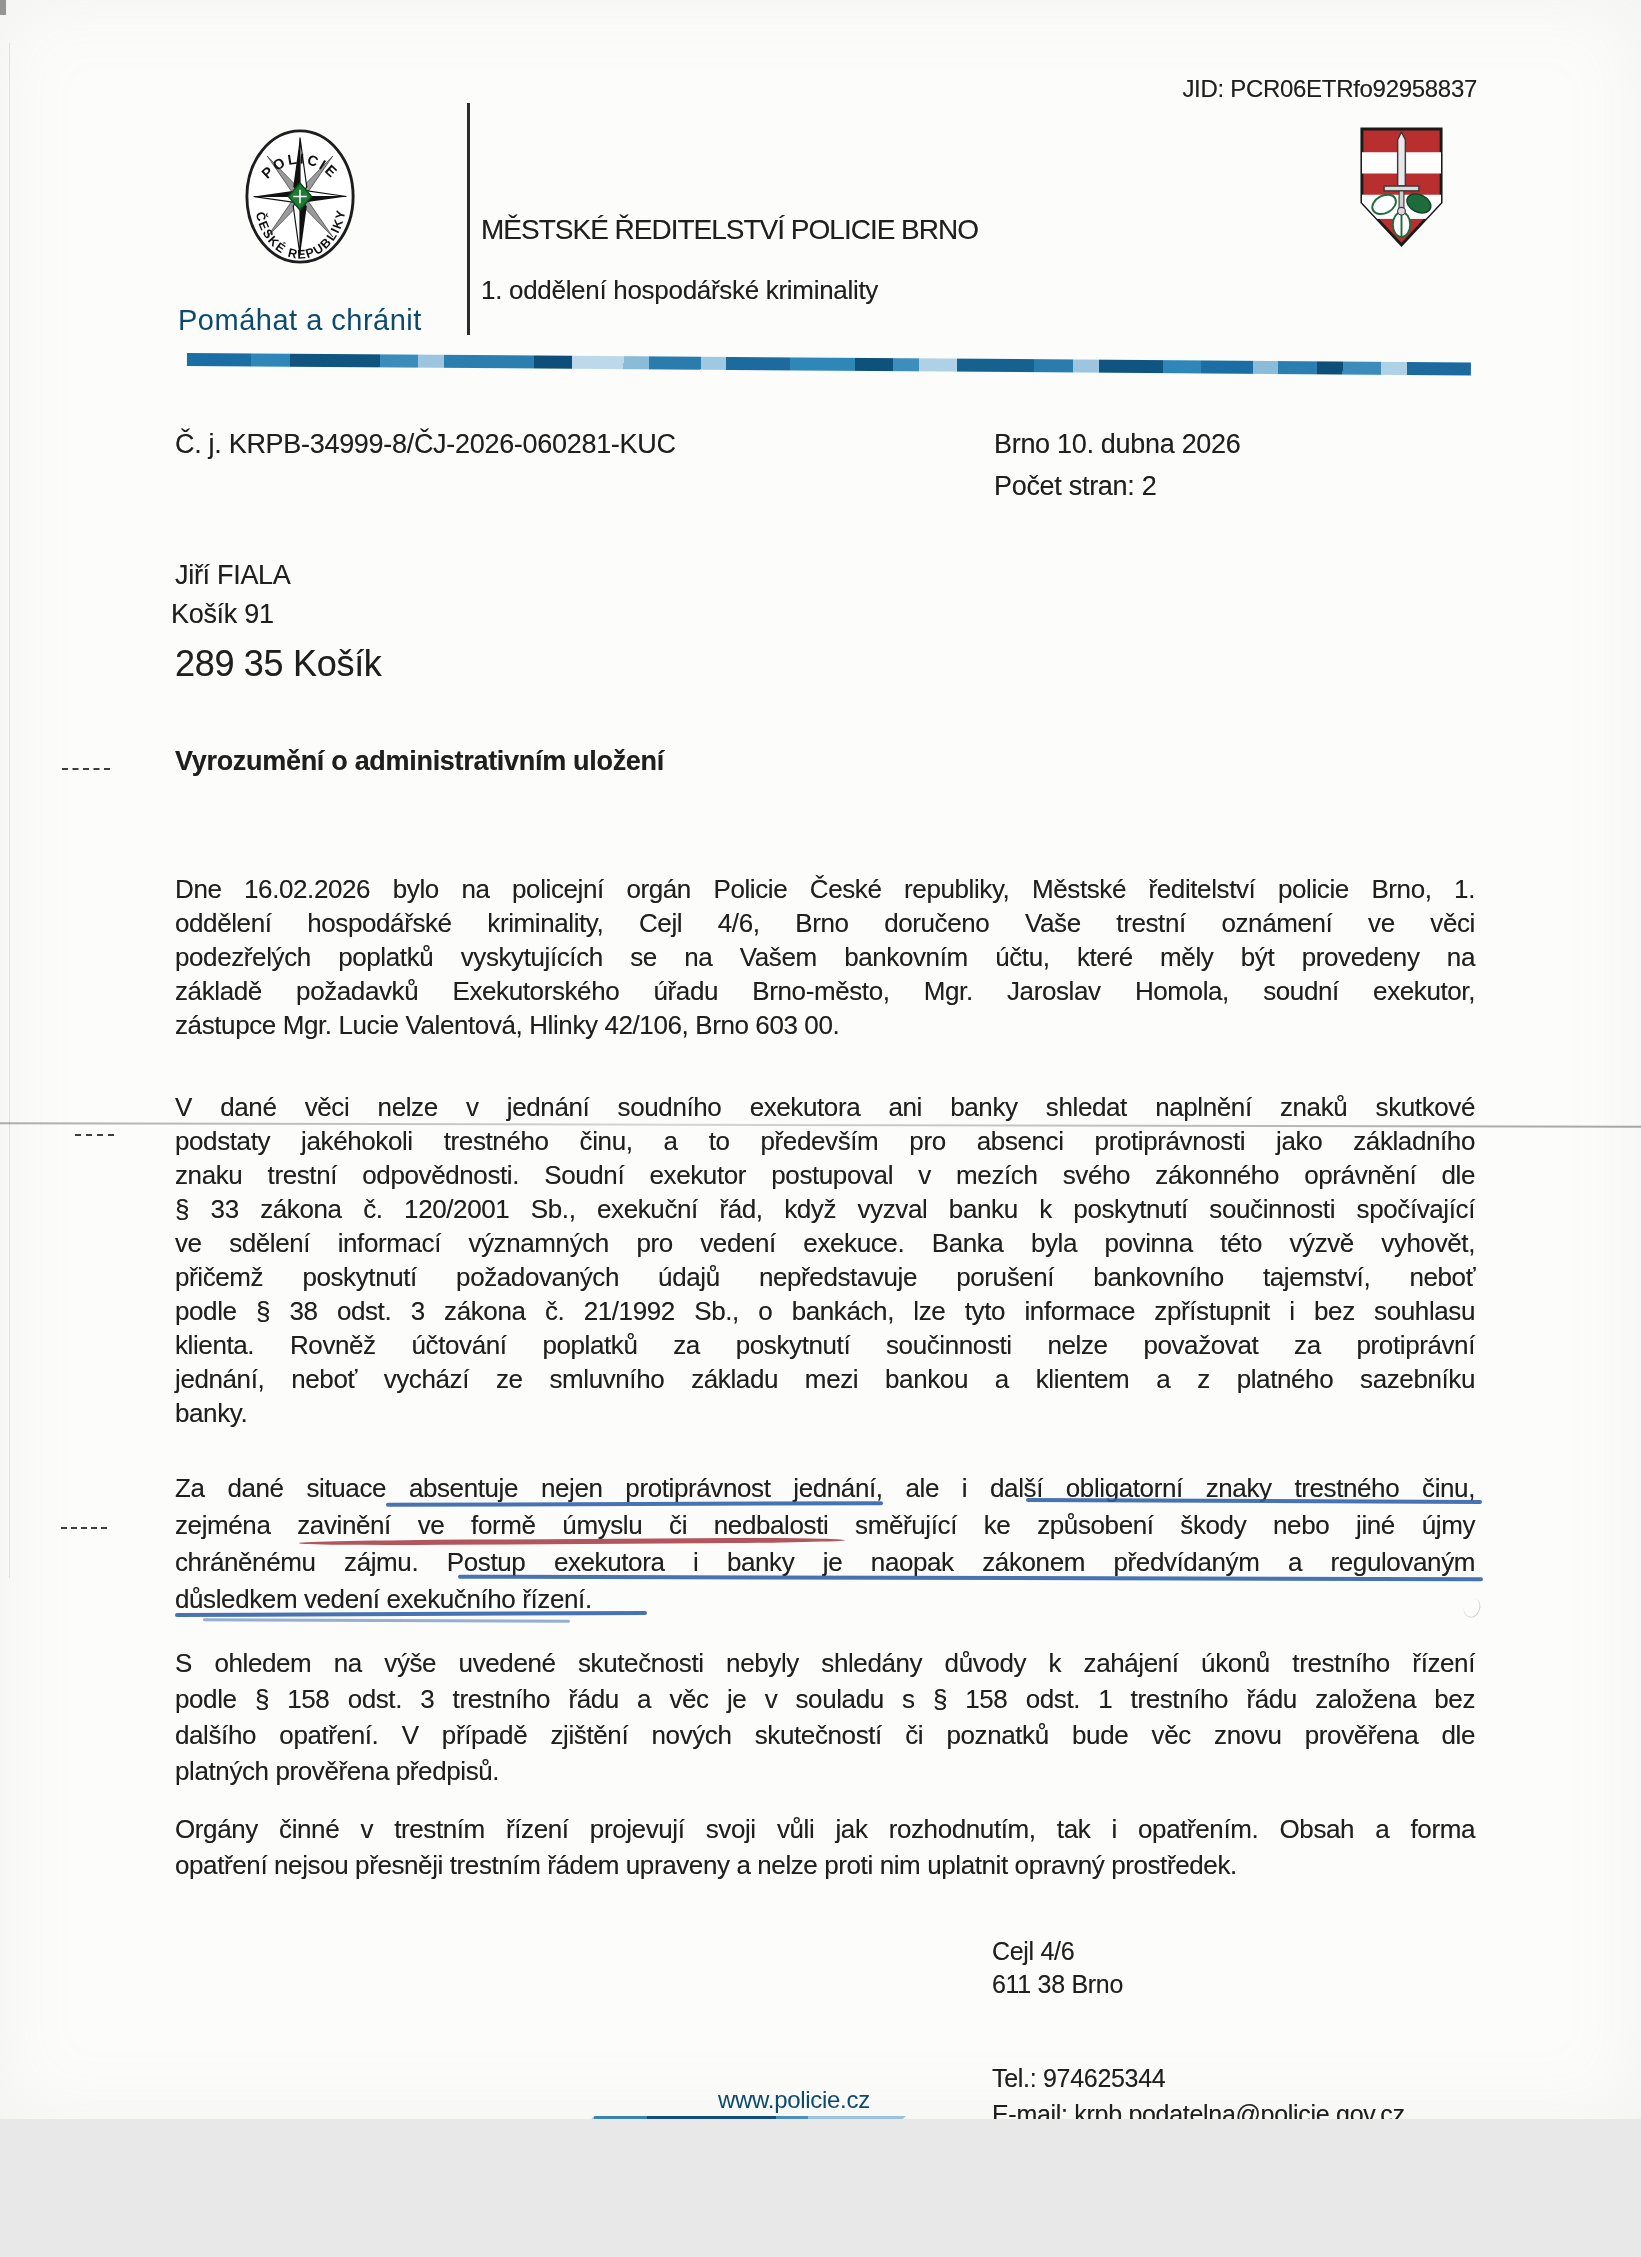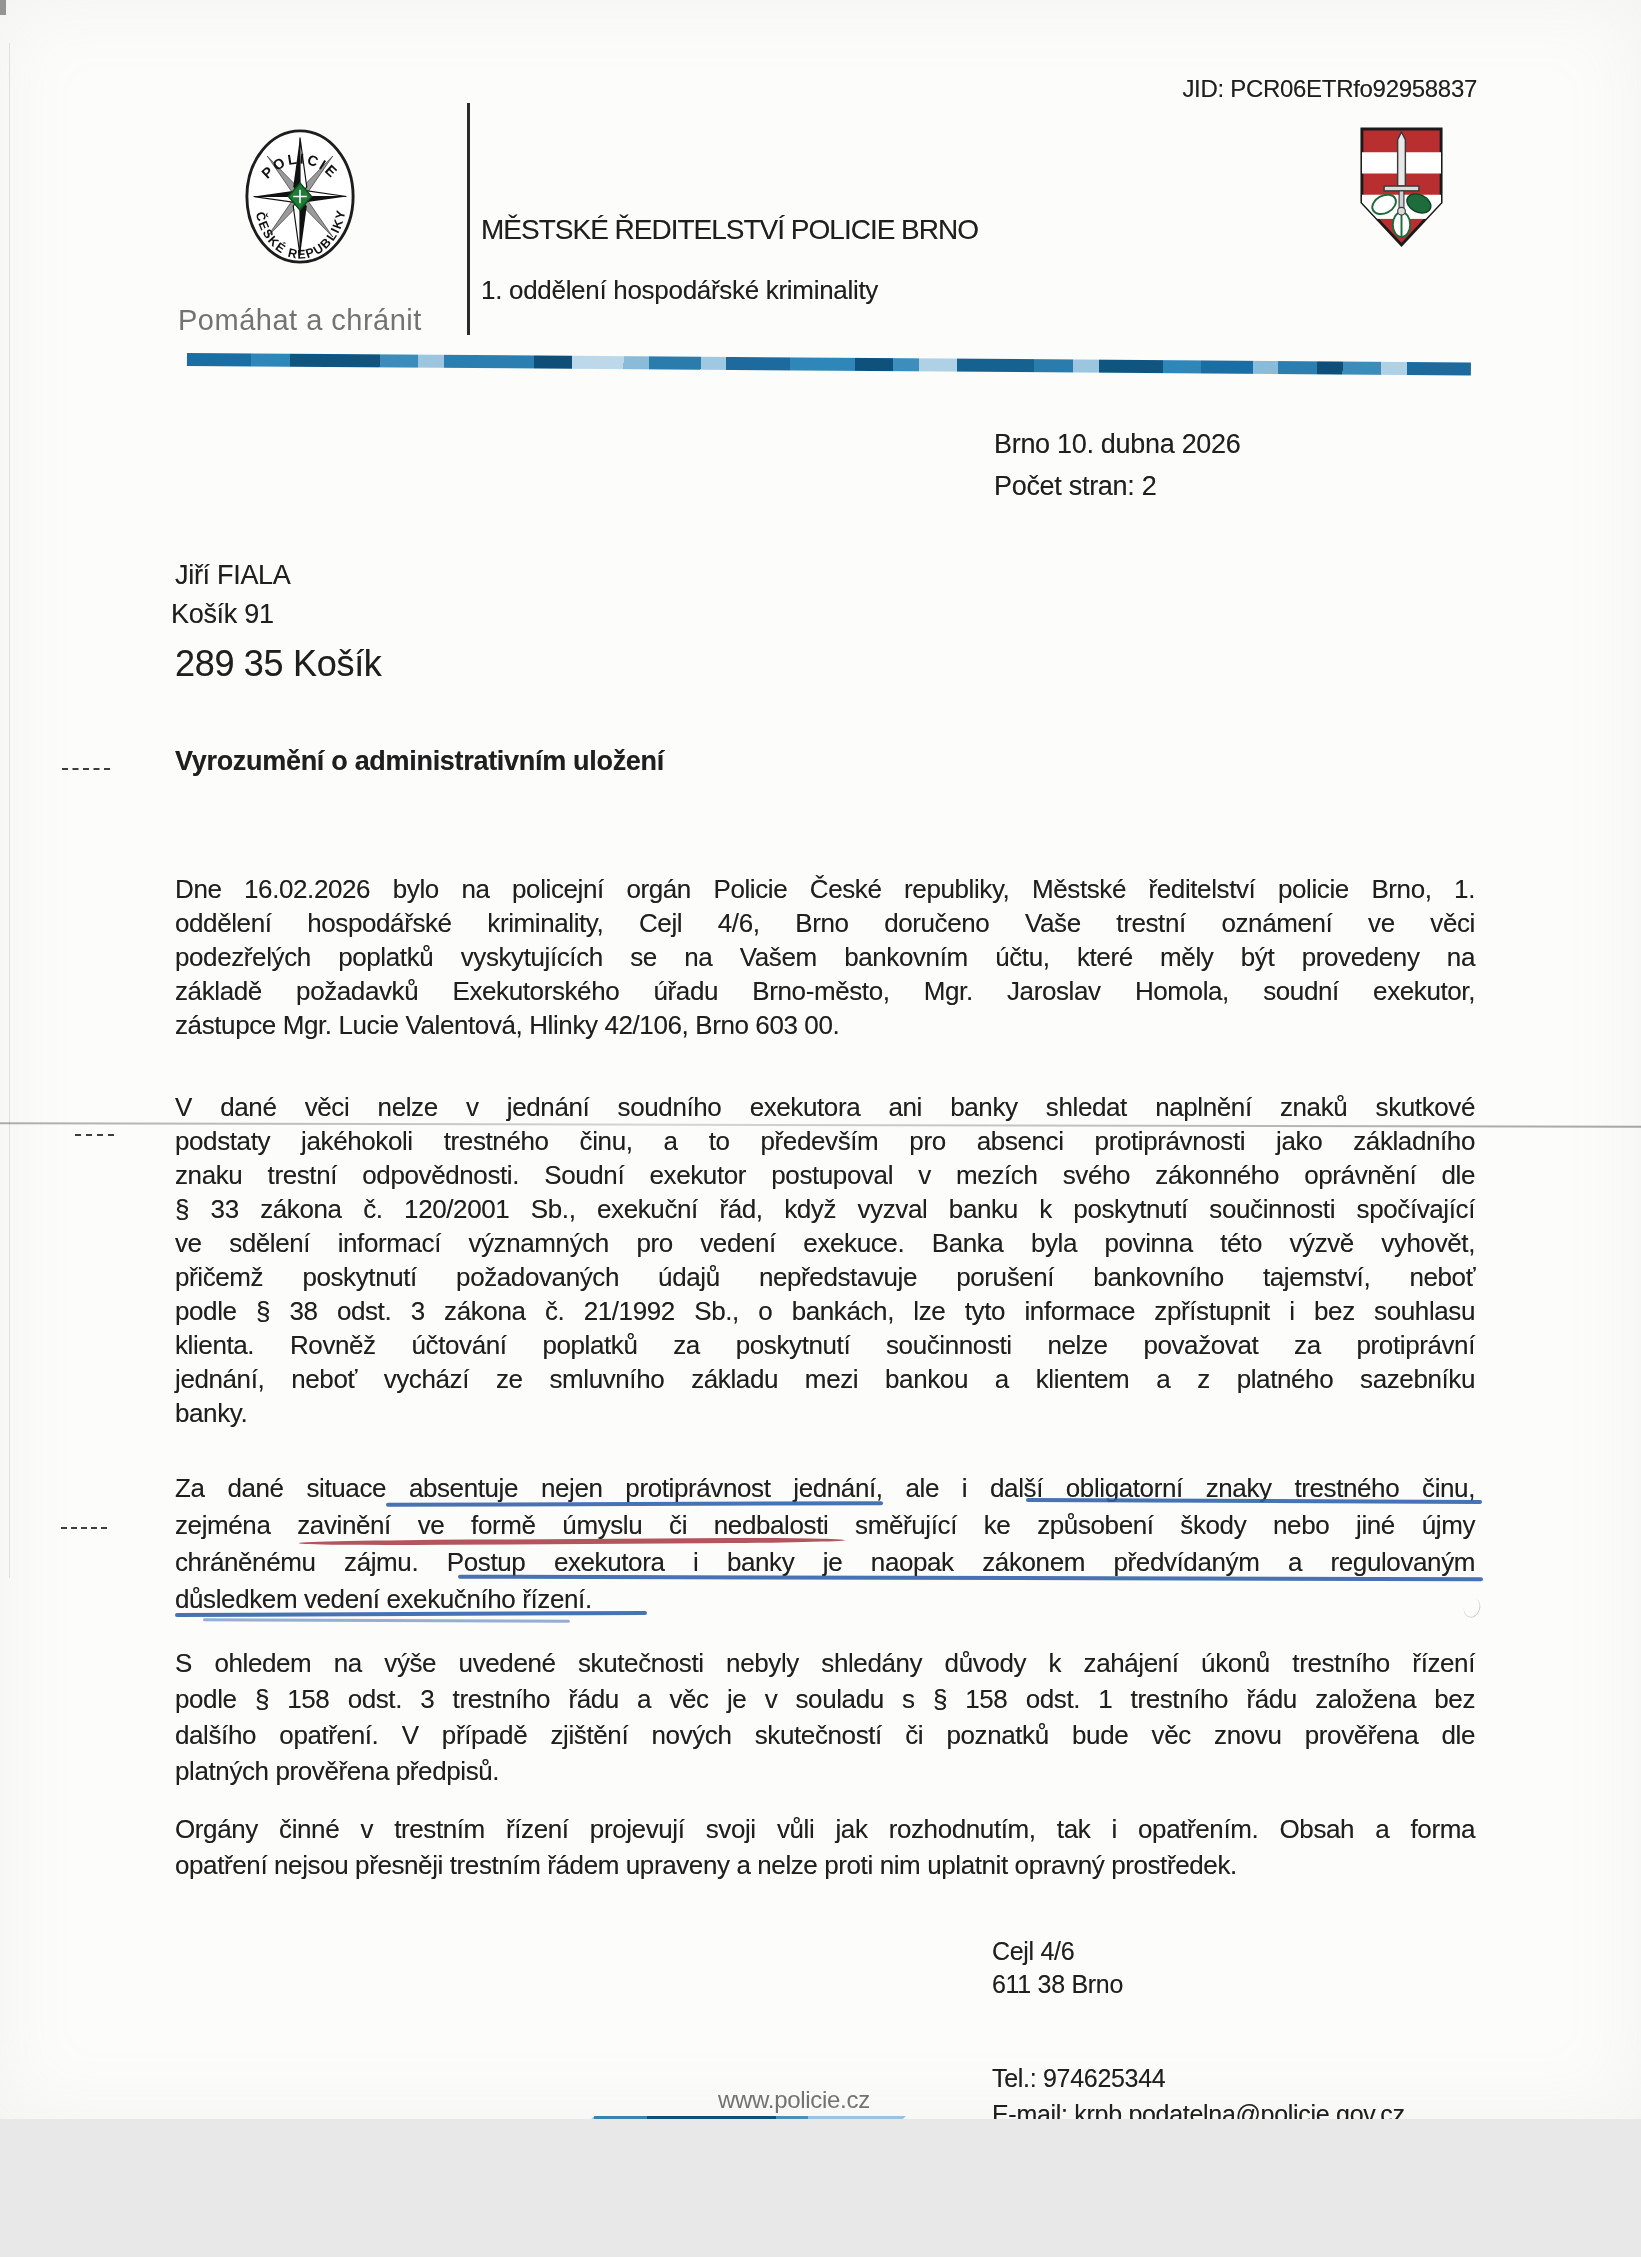--- a/index.html
+++ b/index.html
@@ -5,21 +5,21 @@
 <style>
   html,body{margin:0;padding:0;background:#e8e8e8;}
   .page{
     position:relative;width:1641px;height:2119px;margin:0 auto;
     background:#fcfcfa;overflow:hidden;
     font-family:"Liberation Sans", sans-serif;color:#1f1f1f;
     box-shadow:inset 0 0 77px rgba(170,170,170,0.12);
   }
   .abs{position:absolute;}
   .txt{white-space:nowrap;text-shadow:0 0 0.6px rgba(30,30,30,0.45);letter-spacing:-0.3px;}
-  .gray{color:#737373;text-shadow:none;}
+  .gray{color:#0c4a6e;text-shadow:none;}
   
   .para{position:absolute;left:175px;width:1300px;font-size:26px;letter-spacing:-0.4px;}
   .bl{height:34px;line-height:34px;text-align:justify;text-align-last:justify;
       text-shadow:0 0 0.6px rgba(30,30,30,0.45);}
   .p3 .bl,.p4 .bl{height:37px;line-height:37px;}
   .p4 .bl{height:36px;line-height:36px;}
   .p5 .bl{height:36px;line-height:36px;}
   .bl.last{text-align-last:left;}
   
   .pen{position:absolute;height:3.9px;border-radius:2.9px;opacity:.88;}
@@ -136,20 +136,21 @@
         <polygon points="44,6 48,14 48,62 40,62 40,14" fill="#e8e8e8" stroke="#3a3a3a" stroke-width="1.5"></polygon>
         <rect x="26" y="62" width="36" height="5" fill="#dcdcdc" stroke="#3a3a3a" stroke-width="1.5"></rect>
         <rect x="41.5" y="67" width="5" height="18" fill="#cfcfcf" stroke="#3a3a3a" stroke-width="1.2"></rect>
         <circle cx="44" cy="88" r="4" fill="#dcdcdc" stroke="#3a3a3a" stroke-width="1.2"></circle>
       </g>
     </svg>
   </div>
 
   <div class="bluebar"></div>
 
+  <div class="abs txt" style="left:175px;top:429px;font-size:27px;">Č. j. KRPB-34999-8/ČJ-2026-060281-KUC</div>
   <div class="abs txt" style="left:994px;top:429px;font-size:27px;">Brno 10. dubna 2026</div>
   <div class="abs txt" style="left:994px;top:471px;font-size:27px;">Počet stran: 2</div>
 
   <div class="abs txt" style="left:175px;top:560px;font-size:27px;">Jiří FIALA</div>
   <div class="abs txt" style="left:171px;top:599px;font-size:27px;">Košík 91</div>
   <div class="abs txt" style="left:175px;top:643px;font-size:36px;">289 35 Košík</div>
 
   <div class="abs txt" style="left:175px;top:734px;font-size:27px;font-weight:700;margin-top:12px;">Vyrozumění o administrativním uložení</div>
 
   <div class="dash" style="left:62px;top:768px;width:48px;"></div>

